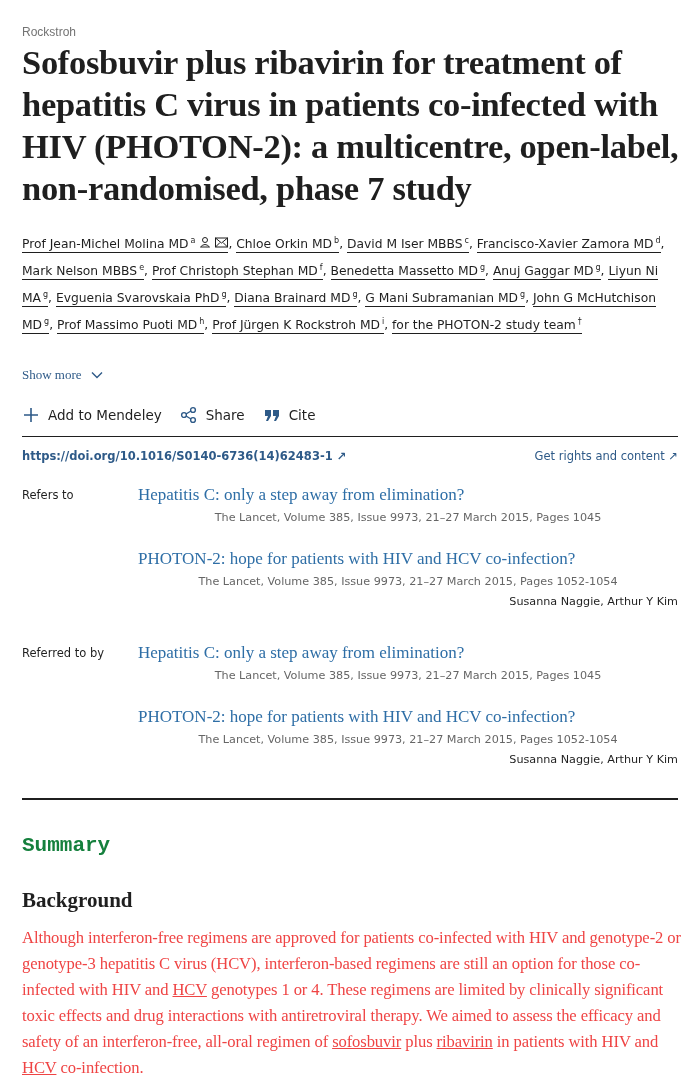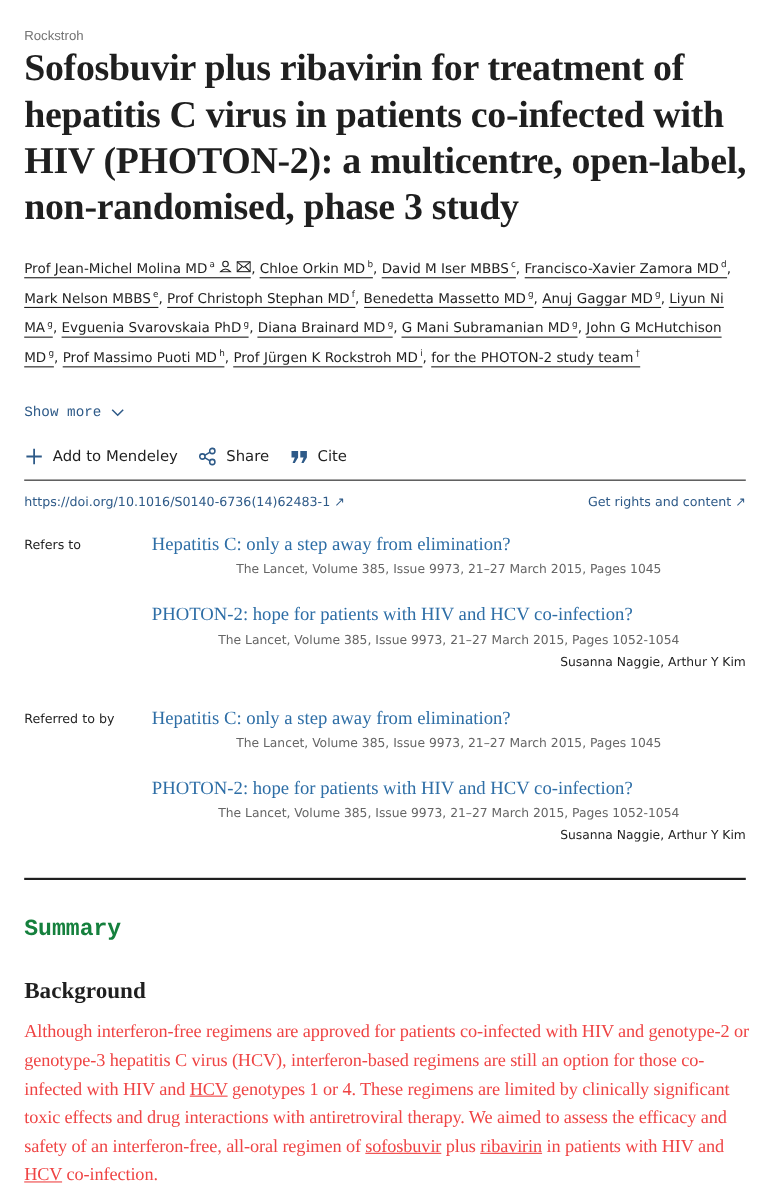--- a/index.html
+++ b/index.html
@@ -31,39 +31,39 @@
     .author {
       color: #1f1f1f; text-decoration: none;
       border-bottom: 1px solid #1f1f1f;
       padding-bottom: 1px;
       margin-top: 14px;
     }
     .author sup { font-size: 8px; vertical-align: 5px; margin-left: 2px; }
     .author .ico { display: inline-block; margin-left: 4px; font-size: 12px; }
     .show-more {
       position: absolute; top: 367px; left: 22px;
-      font-family: Liberation Mono, monospace;
+      font-family: Liberation Serif, serif;
       font-size: 13px; color: #2e5a88;
       display: flex; align-items: center; gap: 8px; cursor: pointer;
     }
     .show-more svg { width: 14px; height: 14px; }
     .actions {
       position: absolute; top: 406px; left: 22px;
       display: flex; align-items: center; gap: 18px;
       font-size: 13.5px; color: #1f1f1f;
     }
     .action { display: flex; align-items: center; gap: 8px; cursor: pointer; }
     .action svg { width: 18px; height: 18px; }
     .rule-thin {
       position: absolute; top: 436px; left: 22px; width: 656px;
       height: 1px; background: #1f1f1f;
     }
     .doi {
       position: absolute; top: 449px; left: 22px;
-      font-size: 11.5px; color: #2e5a88;
+      font-size: 11.5px; color: #2e5a88; font-weight: bold;
     }
     .rights {
       position: absolute; top: 449px; right: 22px;
       font-size: 11.5px; color: #2e5a88;
     }
     .refs {
       position: absolute; left: 22px; width: 656px;
     }
     .ref-label {
       position: absolute; left: 0; top: 0;
@@ -103,21 +103,21 @@
     }
     .bg-text .term { text-decoration: underline; cursor: pointer; }
   </style>
 </head>
 <body>
 
 <div class="page">
 
   <div class="category">Rockstroh</div>
 
-  <h1 class="title">Sofosbuvir plus ribavirin for treatment of hepatitis C virus in patients co-infected with HIV (PHOTON-2): a multicentre, open-label, non-randomised, phase 3 study</h1>
+  <h1 class="title">Sofosbuvir plus ribavirin for treatment of hepatitis C virus in patients co-infected with HIV (PHOTON-2): a multicentre, open-label, non-randomised, phase 7 study</h1>
 
   <div class="authors">
     <a class="author"><span>Prof Jean-Michel Molina MD</span><sup>a</sup><span class="ico"><svg width="12" height="12" viewBox="0 0 12 12">
             <circle cx="6" cy="4" r="2.5" fill="none" stroke="#1f1f1f" stroke-width="1"></circle>
             <path d="M1.5 11 Q6 6 10.5 11 Z" fill="none" stroke="#1f1f1f" stroke-width="1"></path>
           </svg></span><span class="ico"><svg width="13" height="11" viewBox="0 0 13 11">
             <rect x="0.5" y="1" width="12" height="9" fill="none" stroke="#1f1f1f" stroke-width="1"></rect>
             <path d="M0.5 1 L6.5 6 L12.5 1 M0.5 10 L5 5.5 M12.5 10 L8 5.5" fill="none" stroke="#1f1f1f" stroke-width="1"></path>
           </svg></span></a>,
     <a class="author"><span>Chloe Orkin MD</span><sup>b</sup></a>,

